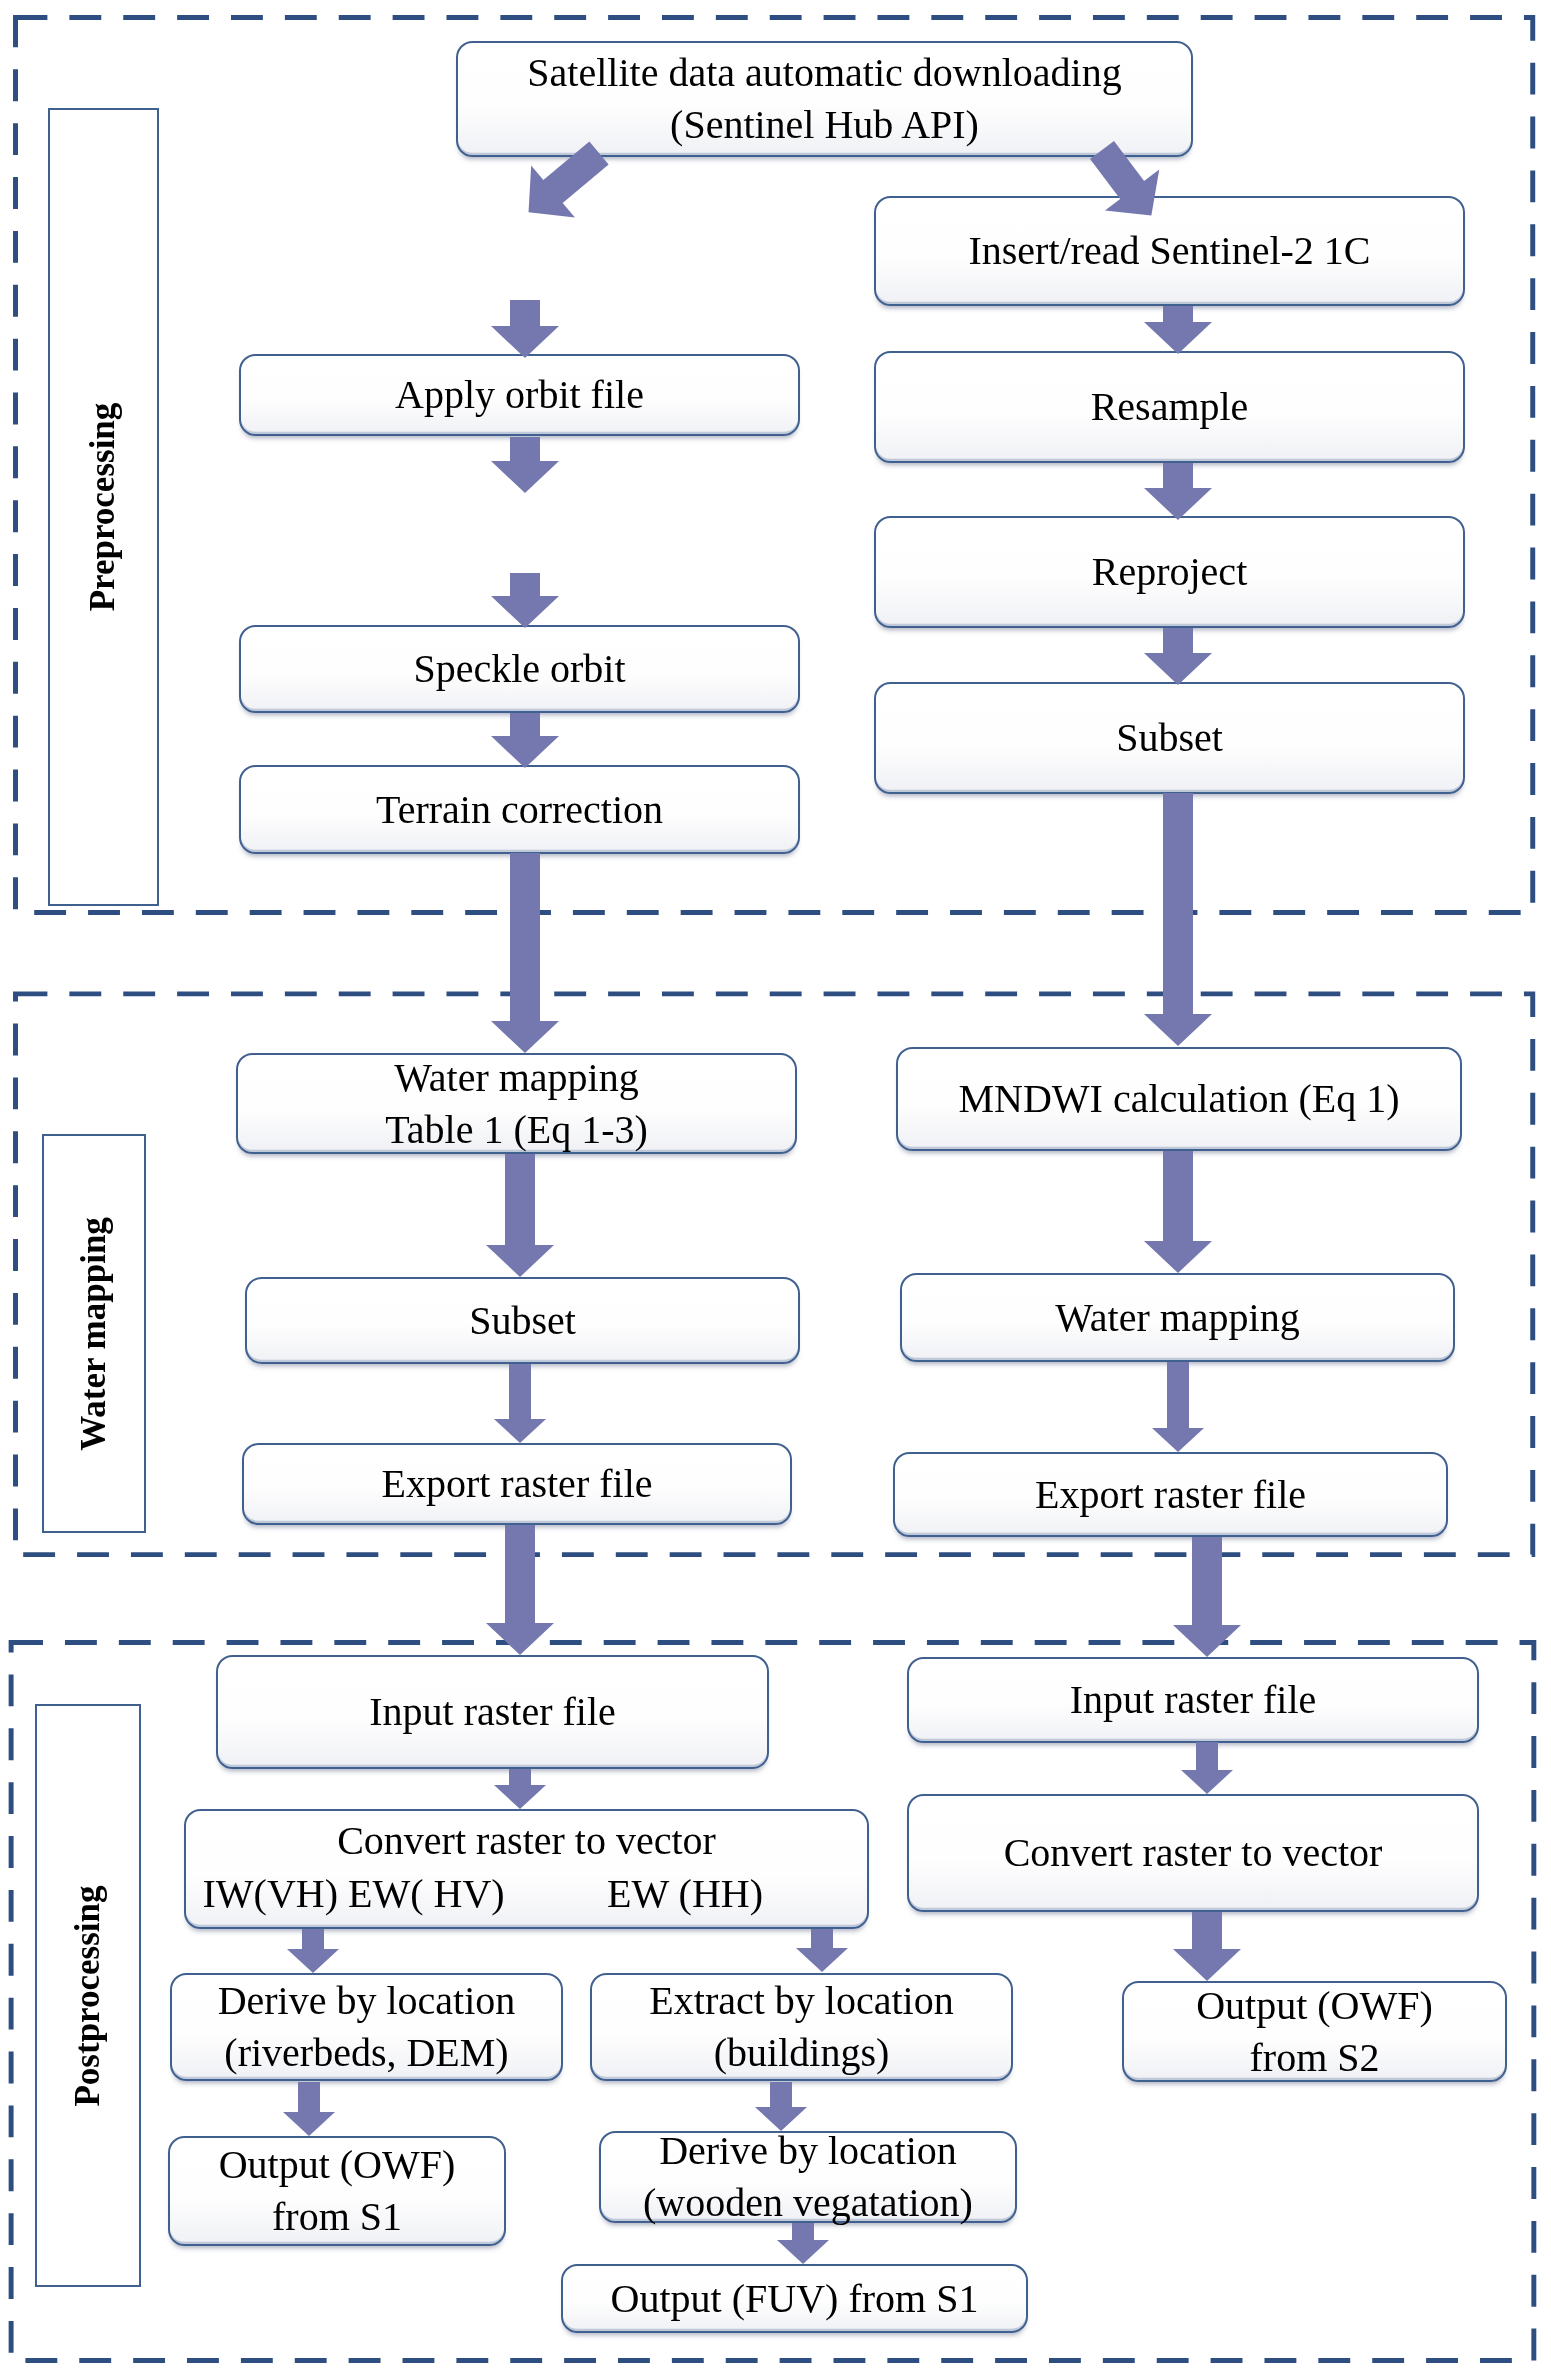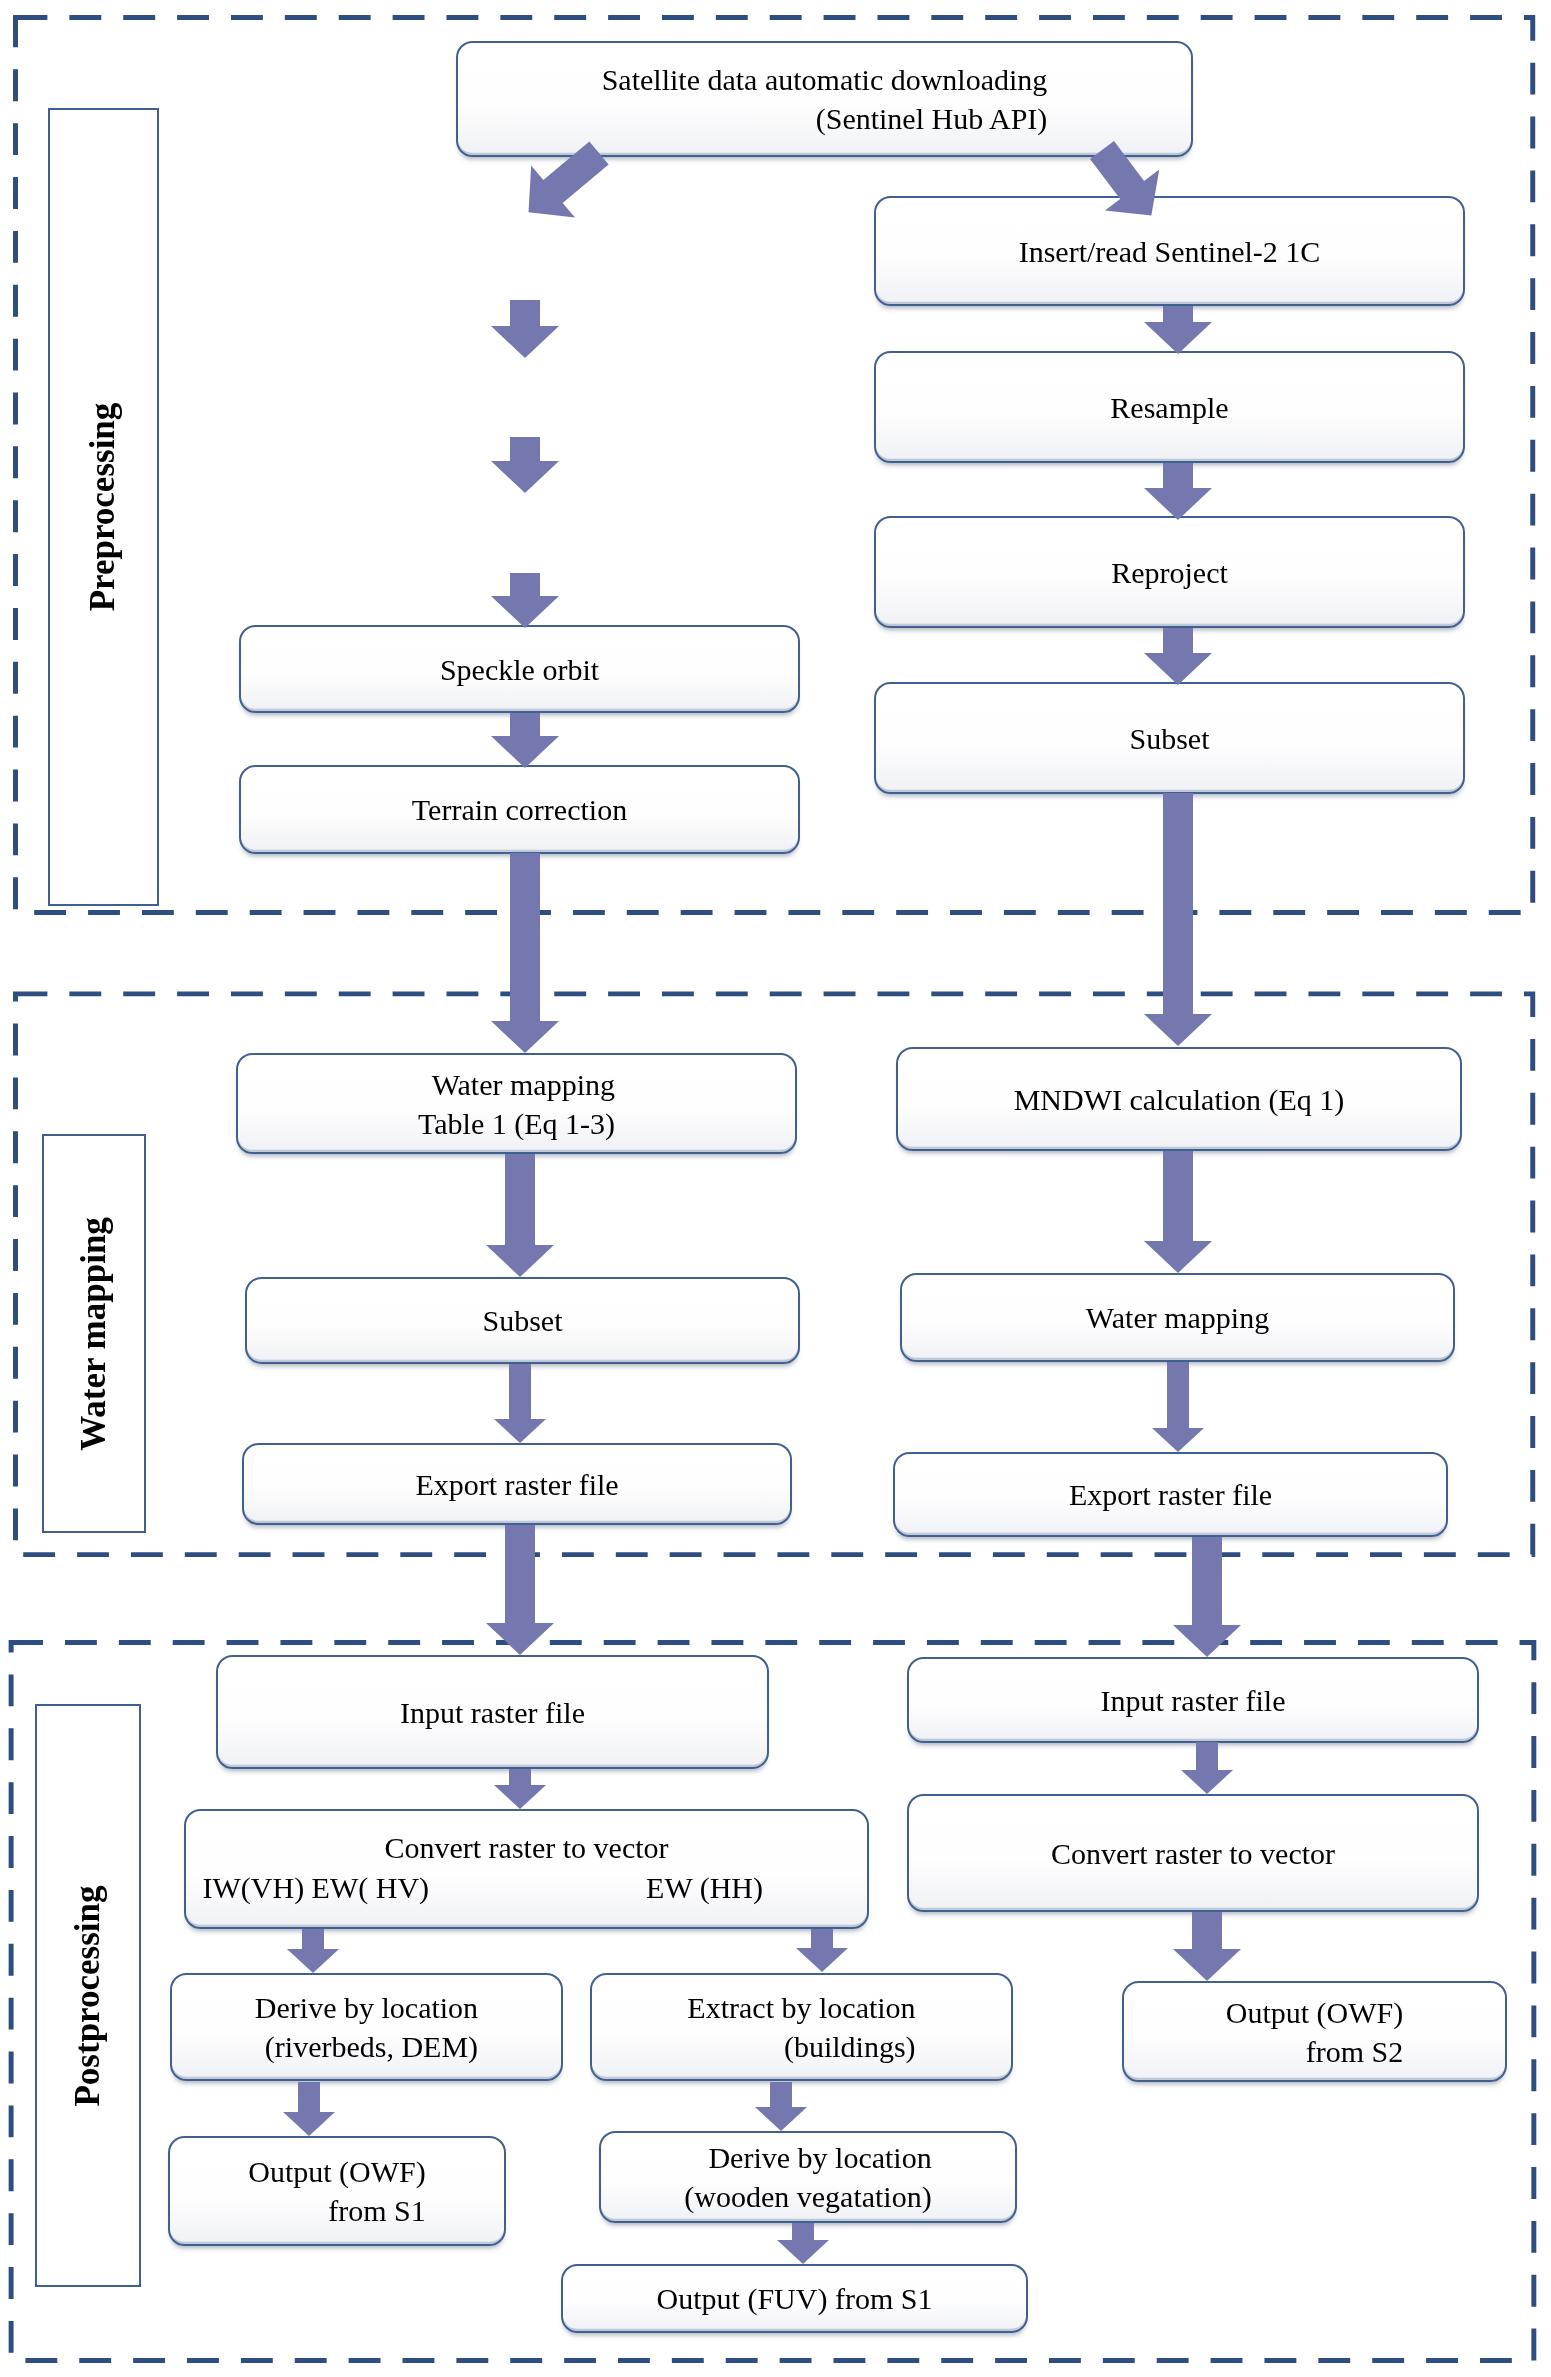--- a/index.html
+++ b/index.html
@@ -6,21 +6,21 @@
   .page{position:relative;width:1551px;height:2377px;background:var(--background,#fff);overflow:hidden;
         font-family:"Liberation Serif","DejaVu Serif",serif;}
   svg.borders{position:absolute;left:0;top:0;}
   svg.borders rect{fill:none;stroke:var(--dashed-border,#2e4d80);stroke-width:9;stroke-dasharray:58 40;}
 
   .box{position:absolute;box-sizing:border-box;
        background:linear-gradient(180deg,#ffffff 0%,#fefefe 55%,#f0f1f5 100%);
        border:2.2px solid var(--box-border,#40608f);border-radius:16.5px;
        display:flex;align-items:center;justify-content:center;text-align:center;
        box-shadow:0 5.5px 5.5px -3.8px rgba(90,100,130,.5), inset 0 -2.7px 0 -0.5px rgba(64,96,143,.28);}
-  .box-label{font-size:30px;line-height:1.3;white-space:pre-line;color:var(--text,#000);text-align:right;}
+  .box-label{font-size:40px;line-height:1.3;white-space:pre-line;color:var(--text,#000);}
 
   .box.multi{flex-direction:column;gap:1.1px;padding:5.5px 0 8.8px 0;}
   .sub-row{display:flex;justify-content:space-between;width:100%;box-sizing:border-box;padding:0 104px 0 16.5px;}
   .sub-row .box-label{white-space:nowrap;}
 
   .side-label{position:absolute;box-sizing:border-box;border:2.2px solid var(--box-border,#40608f);
               background:#fff;display:flex;align-items:center;justify-content:center;}
   .side-label span{transform:rotate(-90deg);white-space:nowrap;font-weight:bold;font-size:35px;color:var(--text,#000);}
 
   .arr{position:absolute;width:68px;}
@@ -52,20 +52,23 @@
   </div>
   <div class="side-label" style="left:35px;top:1704px;width:106px;height:583px;">
     <span>Postprocessing</span>
   </div>
 
   <div class="box" style="left:456px;top:41px;width:737px;height:116px;">
     <span class="box-label">Satellite data automatic downloading
 (Sentinel Hub API)</span>
   </div>
 
+  <div class="box" style="left:239px;top:354px;width:561px;height:82px;">
+    <span class="box-label">Apply orbit file</span>
+  </div>
   <div class="box" style="left:239px;top:625px;width:561px;height:88px;">
     <span class="box-label">Speckle orbit</span>
   </div>
   <div class="box" style="left:239px;top:765px;width:561px;height:89px;">
     <span class="box-label">Terrain correction</span>
   </div>
 
   <div class="box" style="left:874px;top:196px;width:591px;height:110px;">
     <span class="box-label">Insert/read Sentinel-2 1C</span>
   </div>

